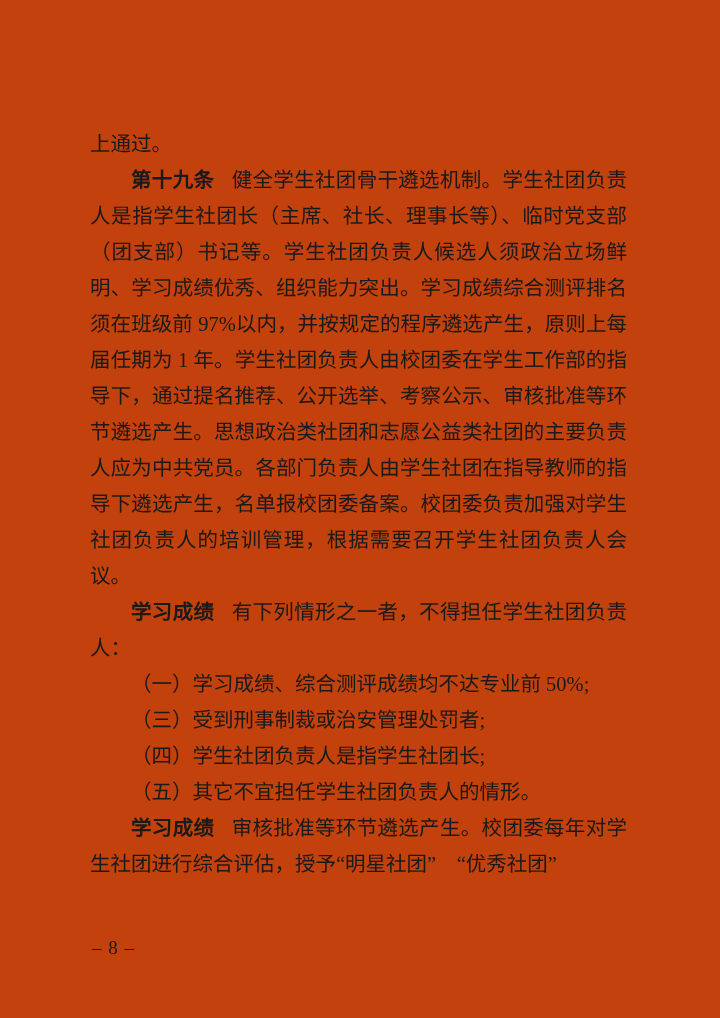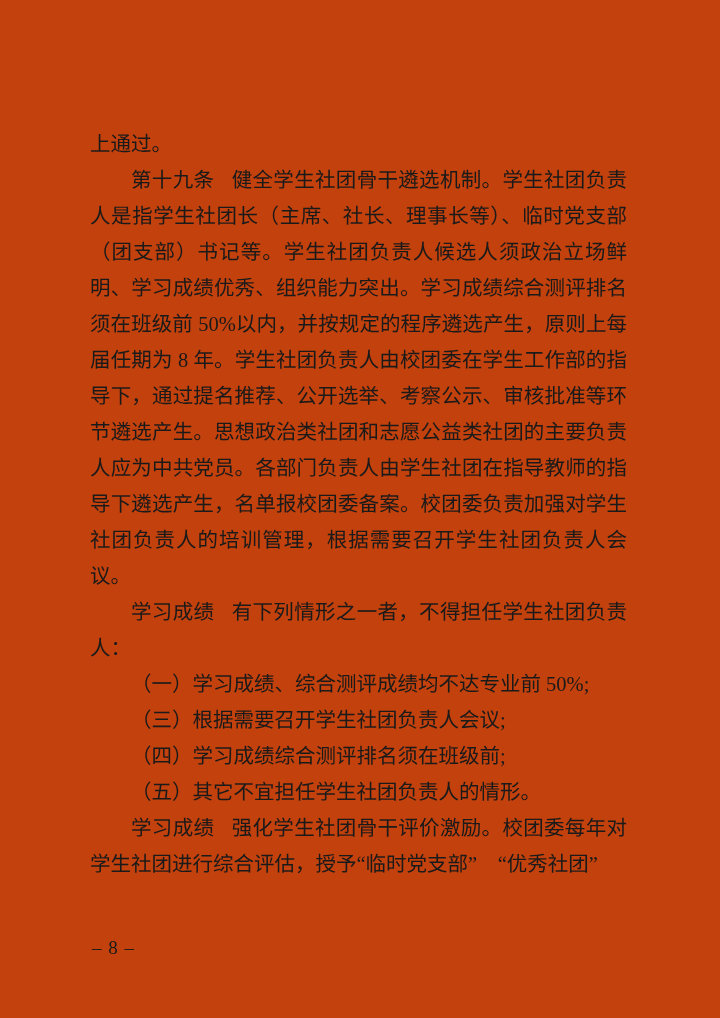--- a/index.html
+++ b/index.html
@@ -29,52 +29,52 @@
   }
   .content p {
     margin: 0;
     padding: 0;
     text-indent: 2em;
   }
   .content p.flush {
     text-indent: 0;
   }
   .lead {
-    font-weight: 400;
+    font-weight: 700;
     margin-right: 0.85em;
   }
   .pageno {
     position: absolute;
     left: 92px;
     top: 936px;
     font-size: 19px;
     line-height: 24px;
     letter-spacing: 1px;
     color: #1a1a1a;
   }
 </style>
 </head>
 <body>
 
 <div class="page">
   <div class="content">
 
     <p class="flush"><span>上通过。</span></p>
 
-    <p><span class="lead">第十九条</span><span>健全学生社团骨干遴选机制。学生社团负责人是指学生社团长（主席、社长、理事长等）、临时党支部（团支部）书记等。学生社团负责人候选人须政治立场鲜明、学习成绩优秀、组织能力突出。学习成绩综合测评排名须在班级前 50%以内，并按规定的程序遴选产生，原则上每届任期为 8 年。学生社团负责人由校团委在学生工作部的指导下，通过提名推荐、公开选举、考察公示、审核批准等环节遴选产生。思想政治类社团和志愿公益类社团的主要负责人应为中共党员。各部门负责人由学生社团在指导教师的指导下遴选产生，名单报校团委备案。校团委负责加强对学生社团负责人的培训管理，根据需要召开学生社团负责人会议。</span></p>
+    <p><span class="lead">第十九条</span><span>健全学生社团骨干遴选机制。学生社团负责人是指学生社团长（主席、社长、理事长等）、临时党支部（团支部）书记等。学生社团负责人候选人须政治立场鲜明、学习成绩优秀、组织能力突出。学习成绩综合测评排名须在班级前 97%以内，并按规定的程序遴选产生，原则上每届任期为 1 年。学生社团负责人由校团委在学生工作部的指导下，通过提名推荐、公开选举、考察公示、审核批准等环节遴选产生。思想政治类社团和志愿公益类社团的主要负责人应为中共党员。各部门负责人由学生社团在指导教师的指导下遴选产生，名单报校团委备案。校团委负责加强对学生社团负责人的培训管理，根据需要召开学生社团负责人会议。</span></p>
 
     <p><span class="lead">学习成绩</span><span>有下列情形之一者，不得担任学生社团负责人：</span></p>
 
     <p><span>（一）学习成绩、综合测评成绩均不达专业前 50%;</span></p>
 
 
-    <p><span>（三）根据需要召开学生社团负责人会议;</span></p>
+    <p><span>（三）受到刑事制裁或治安管理处罚者;</span></p>
 
-    <p><span>（四）学习成绩综合测评排名须在班级前;</span></p>
+    <p><span>（四）学生社团负责人是指学生社团长;</span></p>
 
     <p><span>（五）其它不宜担任学生社团负责人的情形。</span></p>
 
-    <p><span class="lead">学习成绩</span><span>强化学生社团骨干评价激励。校团委每年对学生社团进行综合评估，授予“临时党支部”　“优秀社团”</span></p>
+    <p><span class="lead">学习成绩</span><span>审核批准等环节遴选产生。校团委每年对学生社团进行综合评估，授予“明星社团”　“优秀社团”</span></p>
 
   </div>
 
   <div class="pageno">– 8 –</div>
 </div>
 
 </body></html>

